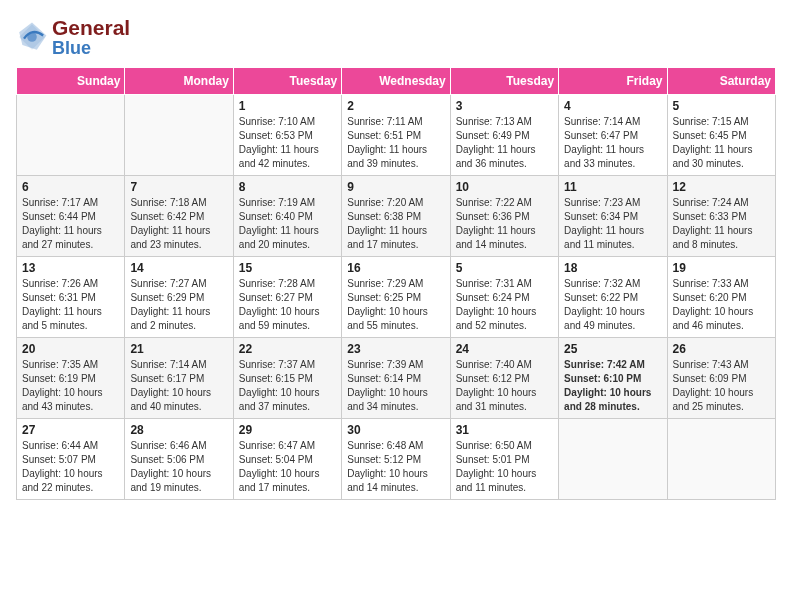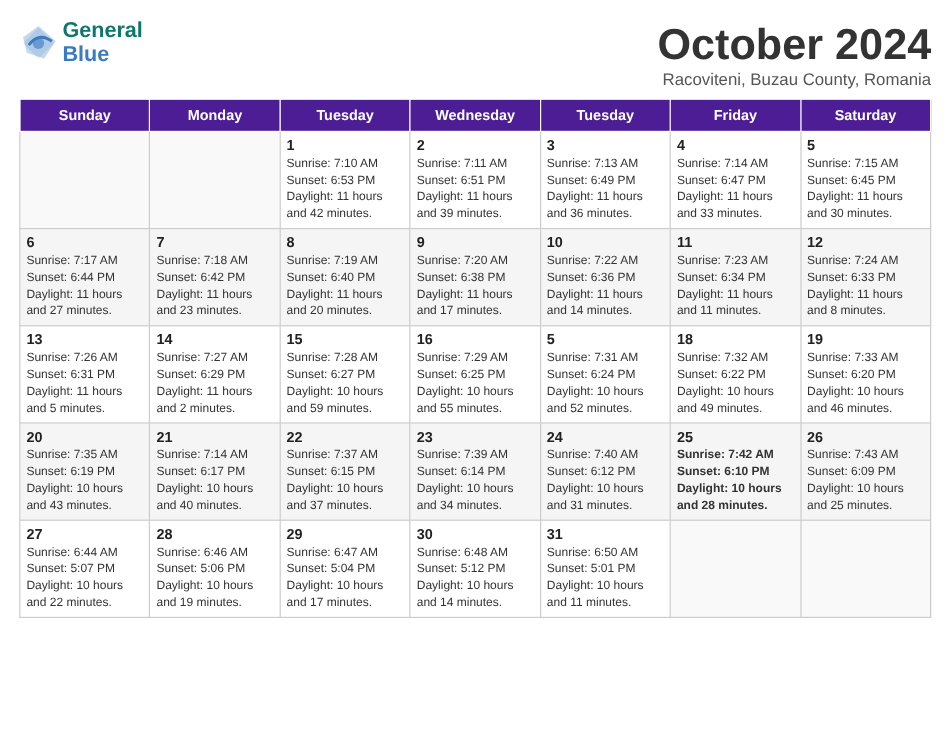--- a/index.html
+++ b/index.html
@@ -20,23 +20,23 @@
       display: flex;
       align-items: center;
       gap: 4px;
     }
     .logo-text {
       display: flex;
       flex-direction: column;
       line-height: 1.1;
     }
     .logo-general {
-      font-size: 18px;
-      font-weight: bold;
-      color: #0f766e;
+      font-size: 21px;
+      font-weight: bold;
+      color: #7f1d1d;
     }
     .logo-blue {
       font-size: 18px;
       font-weight: bold;
       color: #3a7abf;
     }
     .logo-icon {
       width: 32px;
       height: 32px;
     }
@@ -51,24 +51,24 @@
     .location {
       font-size: 14px;
       color: #555;
     }
     .calendar {
       width: 100%;
       border-collapse: collapse;
       font-size: 11px;
     }
     .calendar thead tr th {
-      background: #4c1d95;
+      background: #ec4899;
       color: #fff;
       padding: 6px 4px;
-      text-align: center;
+      text-align: right;
       font-size: 12px;
       font-weight: bold;
       border: 1px solid #fff;
     }
     .calendar tbody tr td {
       border: 1px solid #ccc;
       vertical-align: top;
       padding: 4px 5px;
       width: 108px;
       min-height: 80px;
@@ -101,24 +101,20 @@
       <polygon points="20,4 36,20 20,36 4,20" fill="#3a7abf" opacity="0.15"></polygon>
       <polygon points="20,2 38,18 26,36 8,30 4,14" fill="#3a7abf" opacity="0.3"></polygon>
       <path d="M10,22 Q20,8 34,18" stroke="#3a7abf" stroke-width="3" fill="none"></path>
       <circle cx="20" cy="20" r="6" fill="#3a7abf" opacity="0.6"></circle>
     </svg>
     <div class="logo-text">
       <span class="logo-general">General</span>
       <span class="logo-blue">Blue</span>
     </div>
   </div>
-  <div class="title-block">
-    <div class="month-title">October 2024</div>
-    <div class="location">Racoviteni, Buzau County, Romania</div>
-  </div>
 </div>
 
 <table class="calendar">
   <thead>
     <tr>
     <th>Sunday</th>
         <th>Monday</th>
         <th>Tuesday</th>
         <th>Wednesday</th>
         <th>Tuesday</th>

